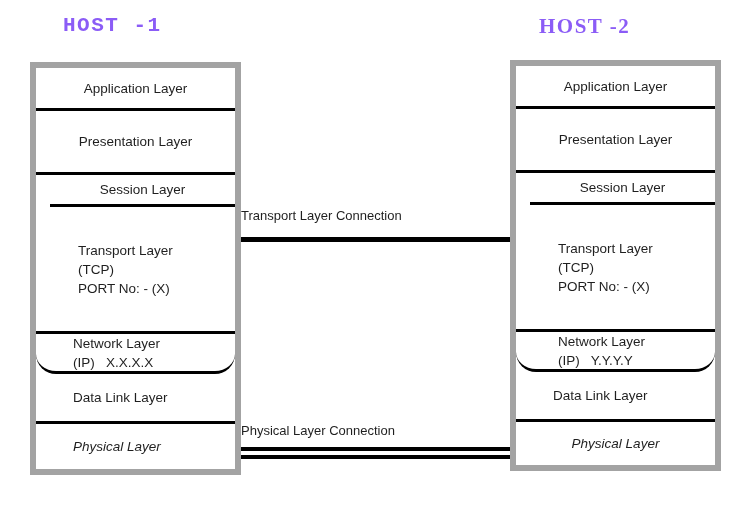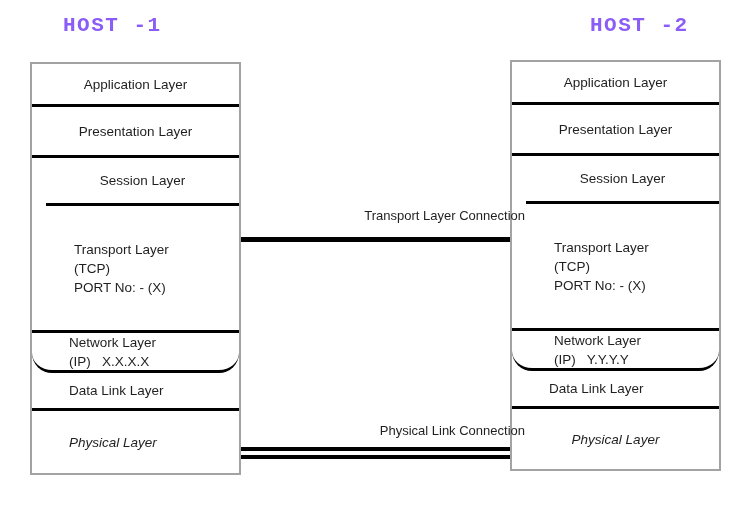--- a/index.html
+++ b/index.html
@@ -17,62 +17,62 @@
     position: absolute;
     top: 14px;
     font-family: "Liberation Mono", monospace;
     font-weight: bold;
     font-size: 21px;
     letter-spacing: 1.5px;
     color: #8b5cf6;
     white-space: pre;
   }
   .host-title.h1 { left: 63px; }
-  .host-title.h2 { left: 590px; }
+  .host-title.h2 { left: 539px; font-family: Liberation Serif, serif; }
 
   .stack {
     position: absolute;
     width: 211px;
-    border: 2px solid #a3a3a3;
+    border: 6px solid #a3a3a3;
     background: #ffffff;
     display: flex;
     flex-direction: column;
   }
   .stack.h1 { left: 30px;  top: 62px; height: 413px; }
   .stack.h2 { left: 510px; top: 60px; height: 411px; }
 
   .lb {
     border-bottom: 3px solid #000000;
     display: flex;
     flex-direction: column;
     justify-content: center;
     align-items: center;
     font-size: 13.5px;
     line-height: 19px;
   }
   .lb:last-child { border-bottom: none; }
   .stack .lb:nth-child(1) { height: 43px; }
-  .stack .lb:nth-child(2) { height: 51px; }
-  .stack .lb:nth-child(3) { height: 48px; margin-left: 14px; }
+  .stack .lb:nth-child(2) { height: 64px; }
+  .stack .lb:nth-child(3) { height: 32px; margin-left: 14px; }
   .stack .lb:nth-child(4) { height: 127px; }
   .stack .lb:nth-child(5) { height: 40px; border-radius: 23px; }
-  .stack .lb:nth-child(6) { height: 38px; }
+  .stack .lb:nth-child(6) { height: 50px; }
   .stack .lb:nth-child(7) { flex: 1 1 auto; font-style: italic; }
   .lb.left-align {
     align-items: flex-start;
     padding-left: 37px;
   }
   .lb.indent-lg { padding-left: 42px; }
   .lb .line { white-space: pre-wrap; }
 
   .conn-label {
     position: absolute;
-    left: 256px;
+    left: 241px;
     width: 269px;
-    text-align: right;
+    text-align: left;
     font-size: 13px;
     color: #1f1f1f;
     white-space: nowrap;
   }
   .conn-label.transport { top: 208px; }
   .conn-label.physical  { top: 423px; }
 
   .conn-line {
     position: absolute;
     left: 241px;
@@ -141,17 +141,17 @@
       <span class="line">Data Link Layer</span>
     </div>
     <div class="lb">
       <span class="line">Physical Layer</span>
     </div>
   </div>
 
   <div class="conn-label transport">Transport Layer Connection</div>
   <div class="conn-line transport"></div>
 
-  <div class="conn-label physical">Physical Link Connection</div>
+  <div class="conn-label physical">Physical Layer Connection</div>
   <div class="conn-line physical-a"></div>
   <div class="conn-line physical-b"></div>
 
 </div>
 
 </body></html>

